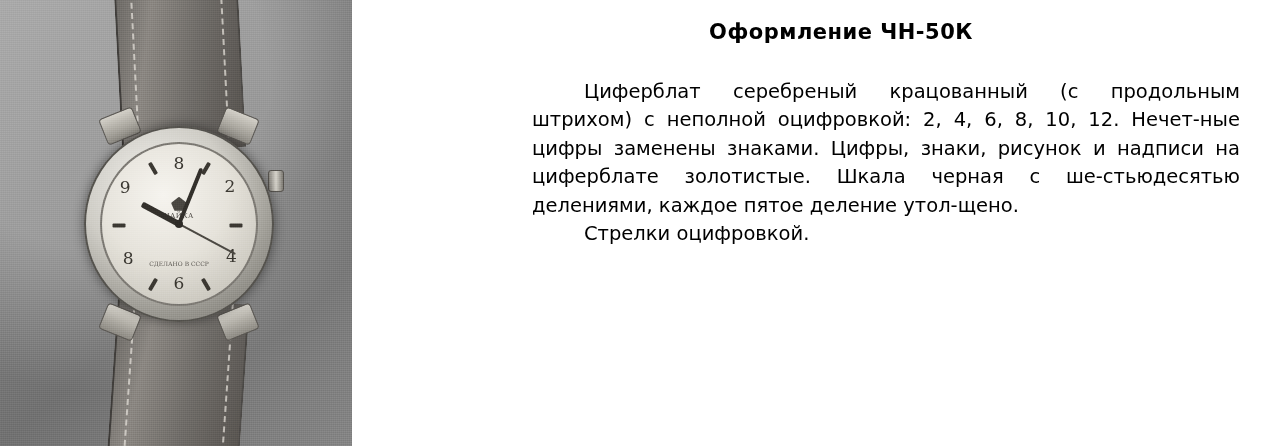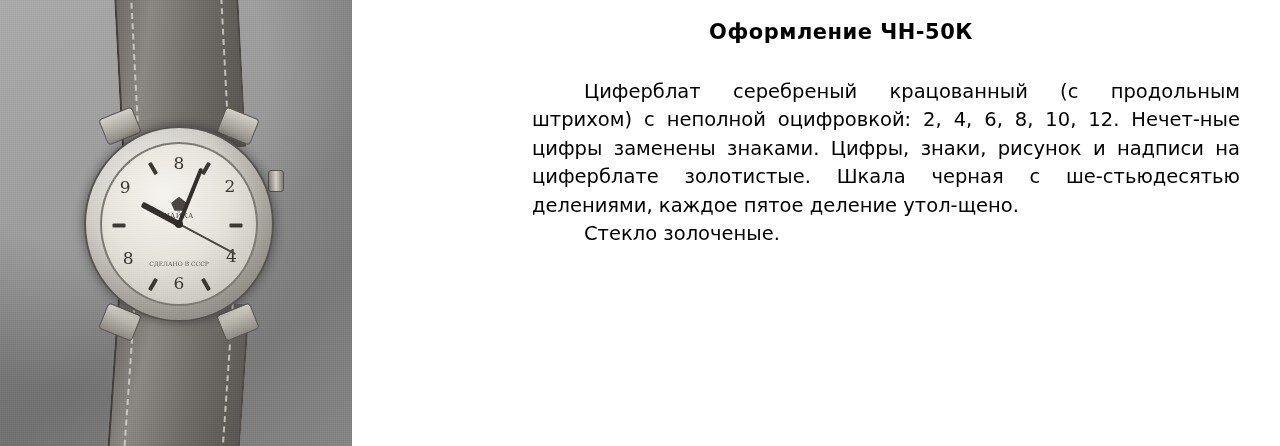--- a/index.html
+++ b/index.html
@@ -281,16 +281,16 @@
       </div>
     </div>
 
     <div class="figure-grain"></div>
   </div>
 
   <div class="content">
     <h1 class="doc-title">Оформление ЧН-50К</h1>
 
     <p class="para">Циферблат серебреный крацованный (с продольным штрихом) с неполной оцифровкой: 2, 4, 6, 8, 10, 12. Нечет-ные цифры заменены знаками. Цифры, знаки, рисунок и надписи на циферблате золотистые. Шкала черная с ше-стьюдесятью делениями, каждое пятое деление утол-щено.</p>
-    <p class="para">Стекло золоченые.</p>
+    <p class="para">Стрелки оцифровкой.</p>
   </div>
 
 </div>
 
 </body></html>

